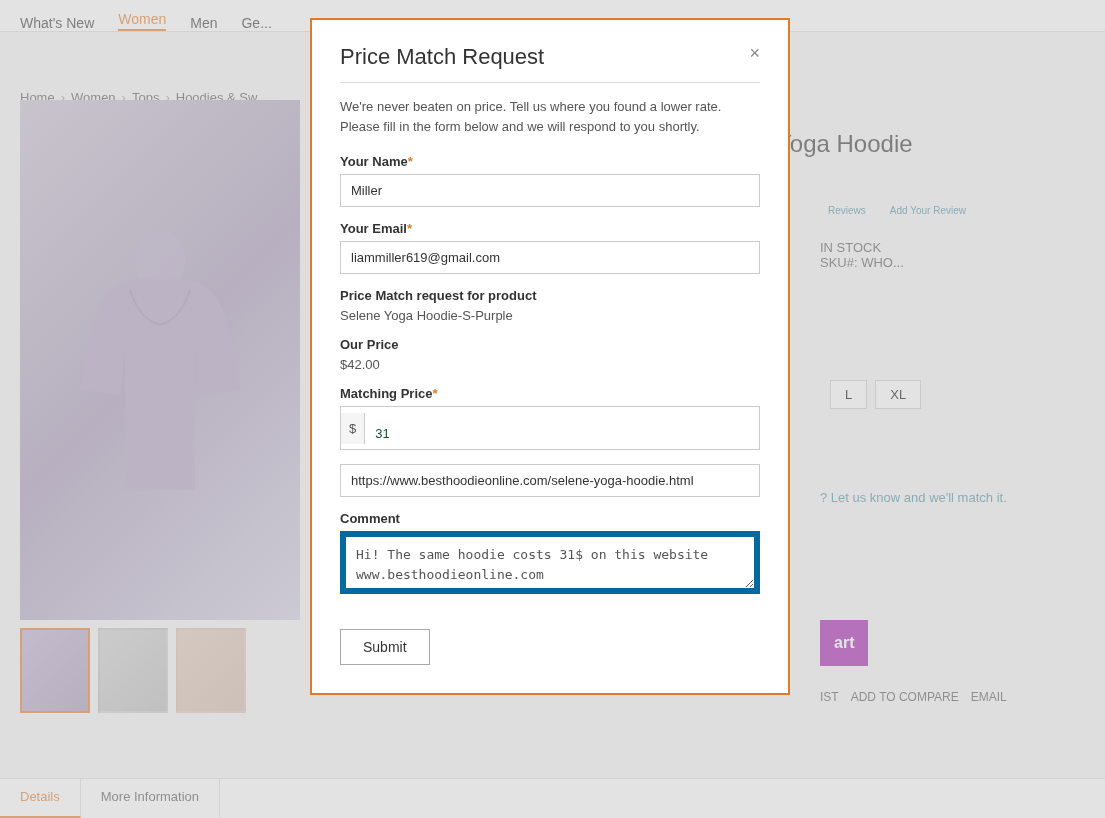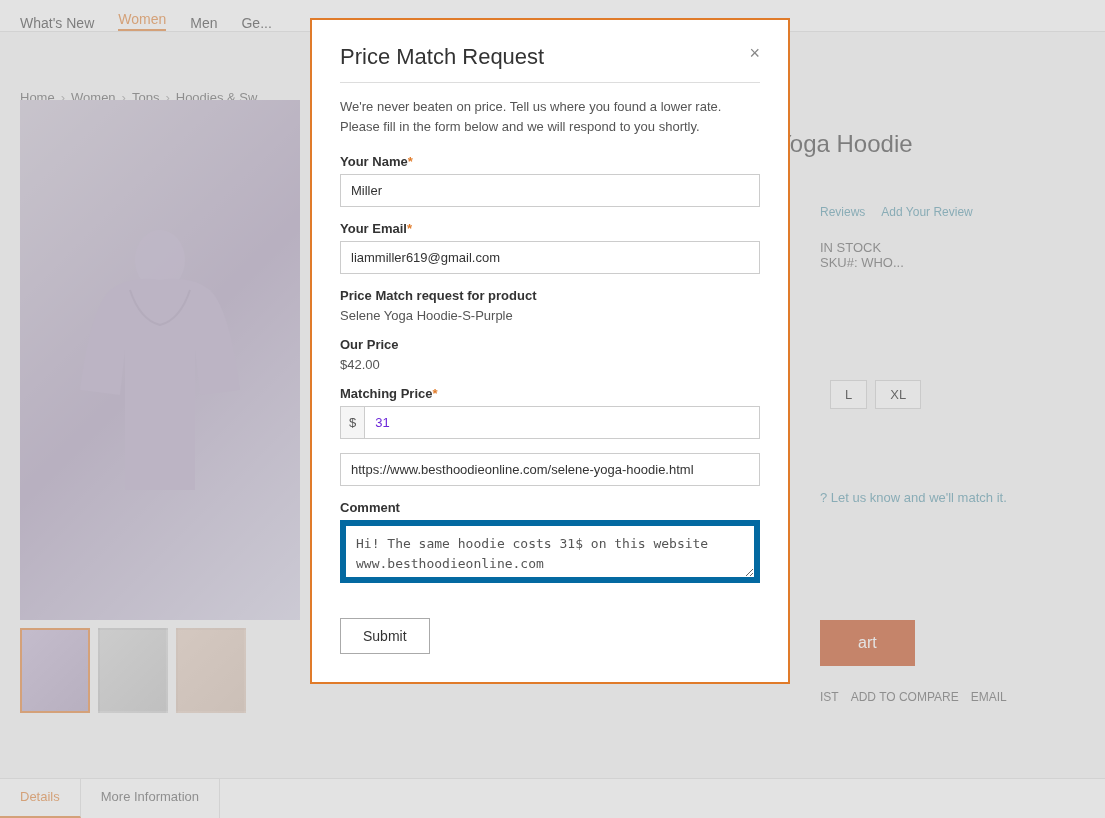--- a/index.html
+++ b/index.html
@@ -66,21 +66,22 @@
       position: absolute;
       top: 205px;
       left: 820px;
       display: flex;
       gap: 16px;
       z-index: 1;
     }
     .reviews-link a {
       color: #4a90a4;
       text-decoration: none;
-      font-size: 12px;
+      font-size: 10px;
+      margin-left: 8px;
     }
 
     
     .stock-info {
       position: absolute;
       top: 240px;
       left: 820px;
       font-size: 13px;
       color: #555;
       z-index: 1;
@@ -194,22 +195,23 @@
       background: #f5f5f5;
       border-right: 1px solid #ccc;
       font-size: 13px;
       color: #555;
     }
     .price-input {
       flex: 1;
       padding: 8px 10px;
       border: none;
       font-size: 13px;
-      color: #6d28d9;
+      color: #14532d;
       outline: none;
+      margin-top: 11px;
     }
 
     .form-textarea {
       width: 100%;
       padding: 8px 10px;
       border: 6px solid #0369a1;
       font-size: 13px;
       color: #555;
       resize: vertical;
       height: 63px;
@@ -274,27 +276,28 @@
       font-size: 12px;
       color: #555;
       text-decoration: none;
     }
 
     
     .cart-btn {
       position: absolute;
       top: 620px;
       left: 820px;
-      background: #c2410c;
+      background: #a21caf;
       color: #fff;
       border: none;
-      padding: 14px 38px;
+      padding: 14px 14px;
       font-size: 16px;
       cursor: pointer;
       z-index: 1;
+      font-weight: bold;
     }
 
     
     .price-match-text {
       position: absolute;
       top: 490px;
       left: 820px;
       font-size: 13px;
       color: #555;
       z-index: 1;

